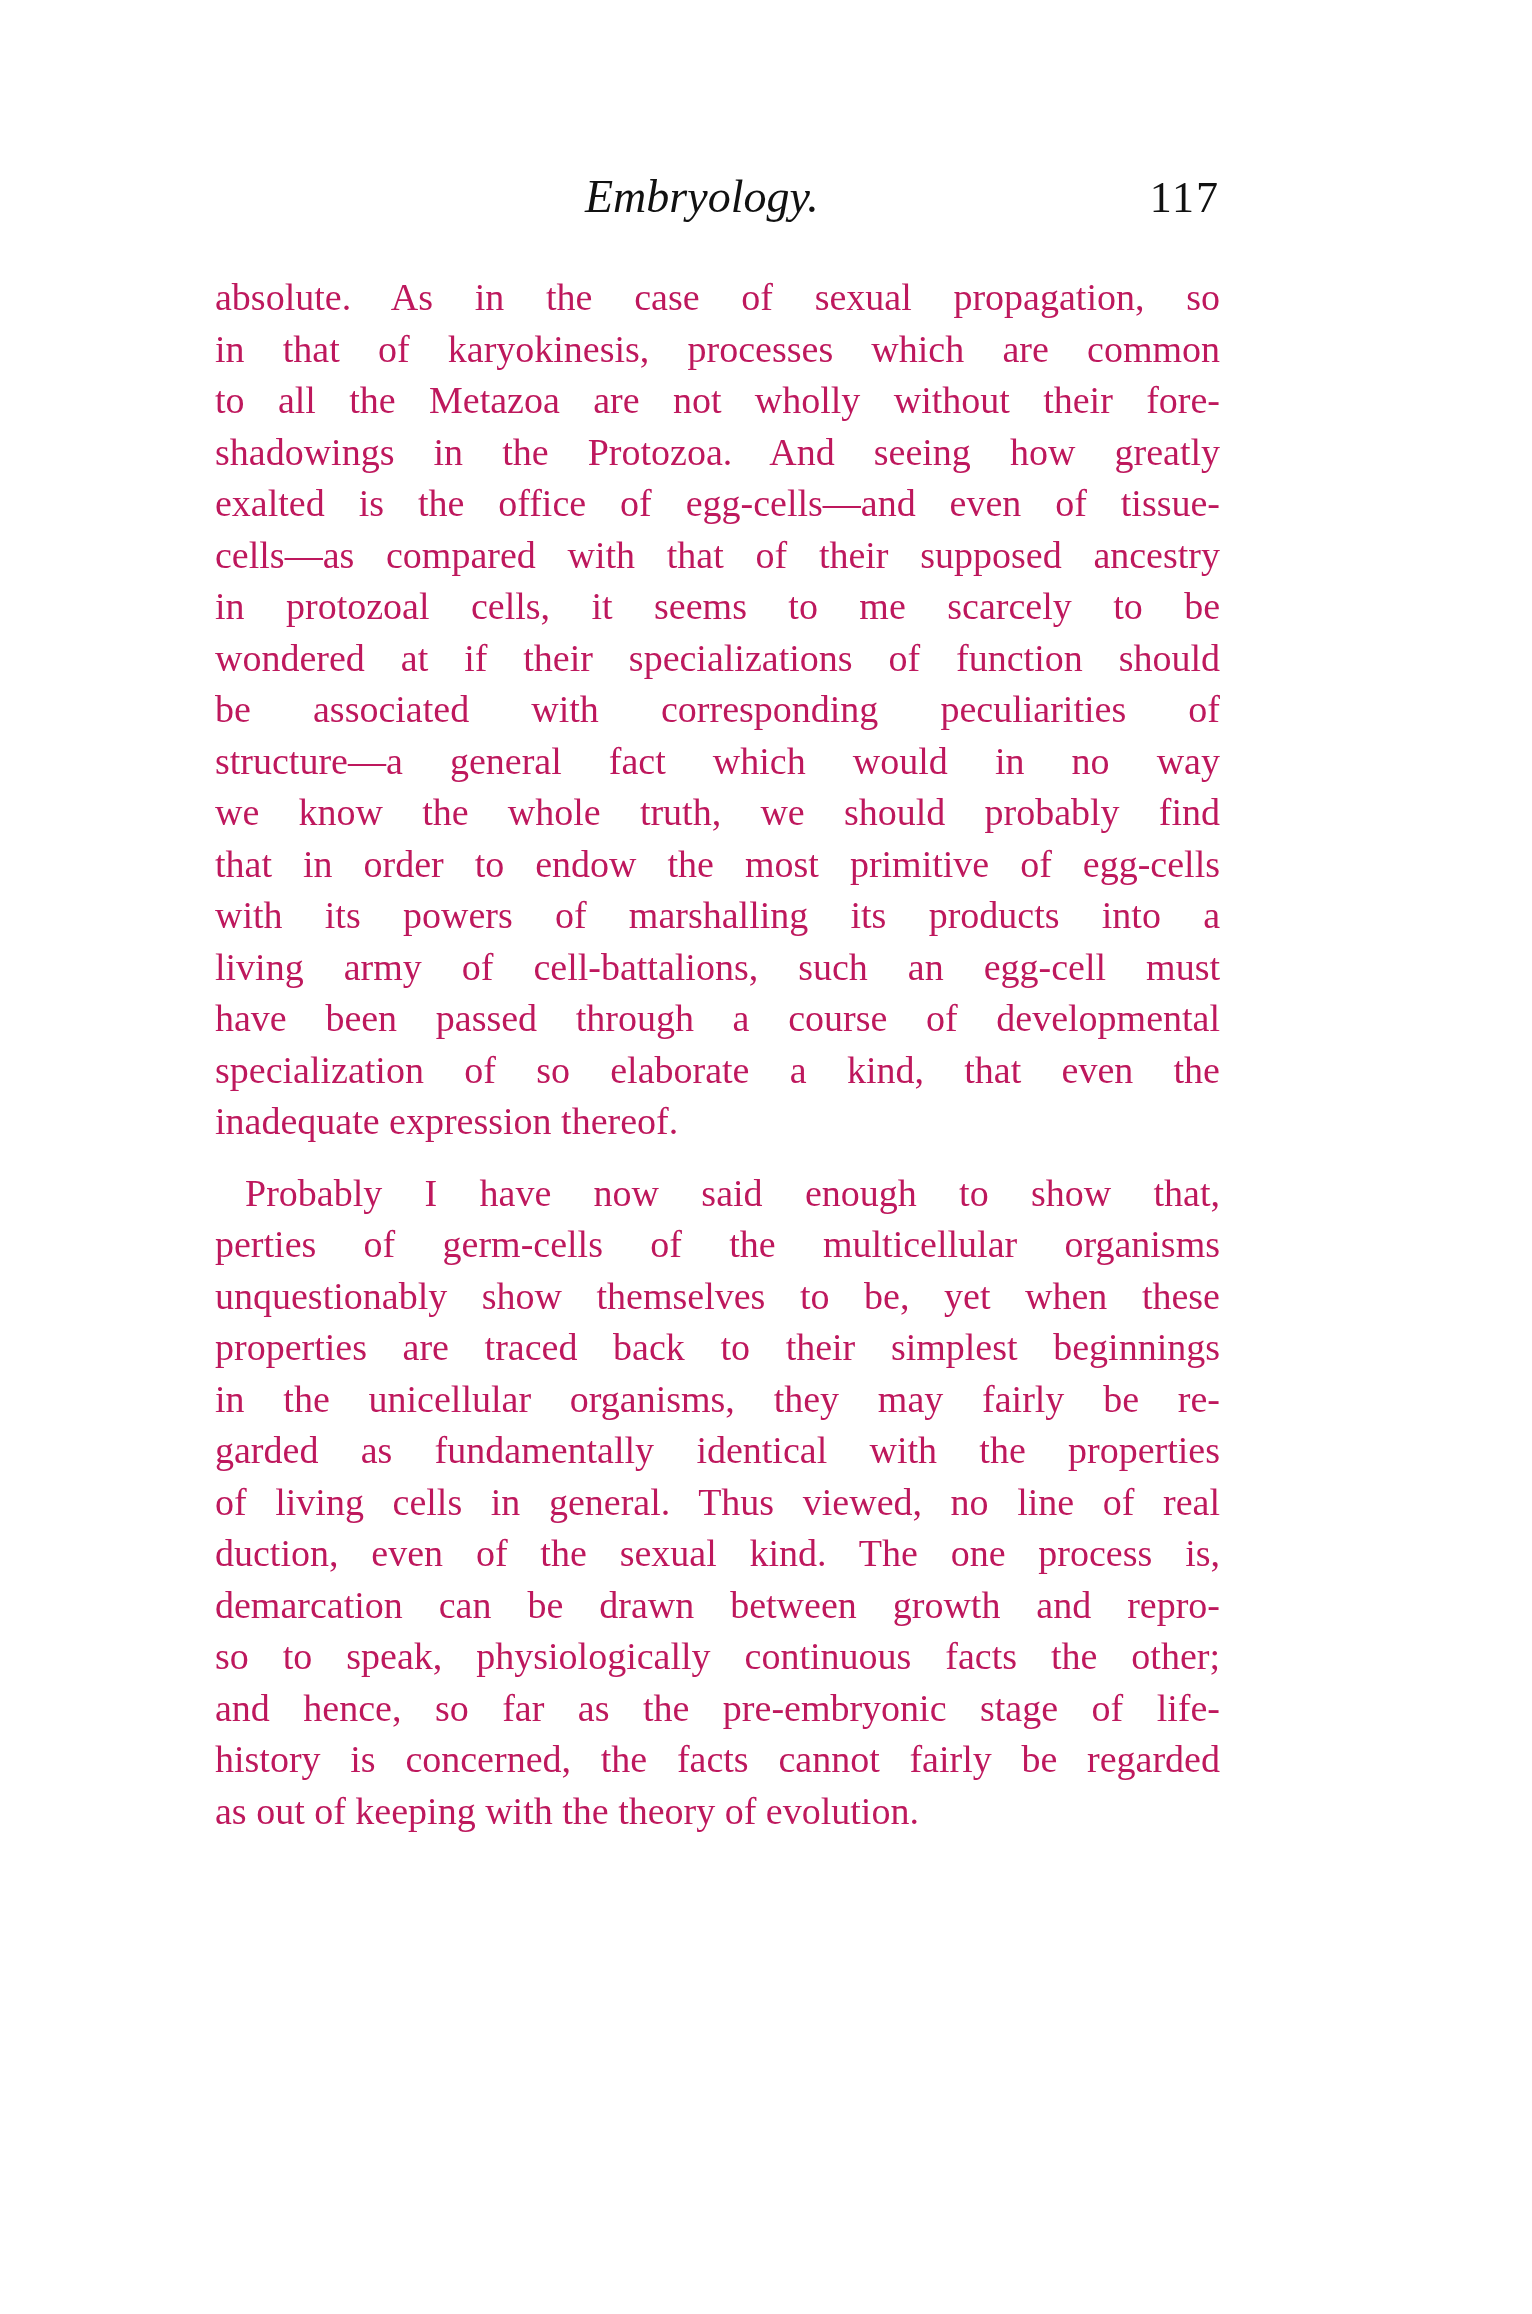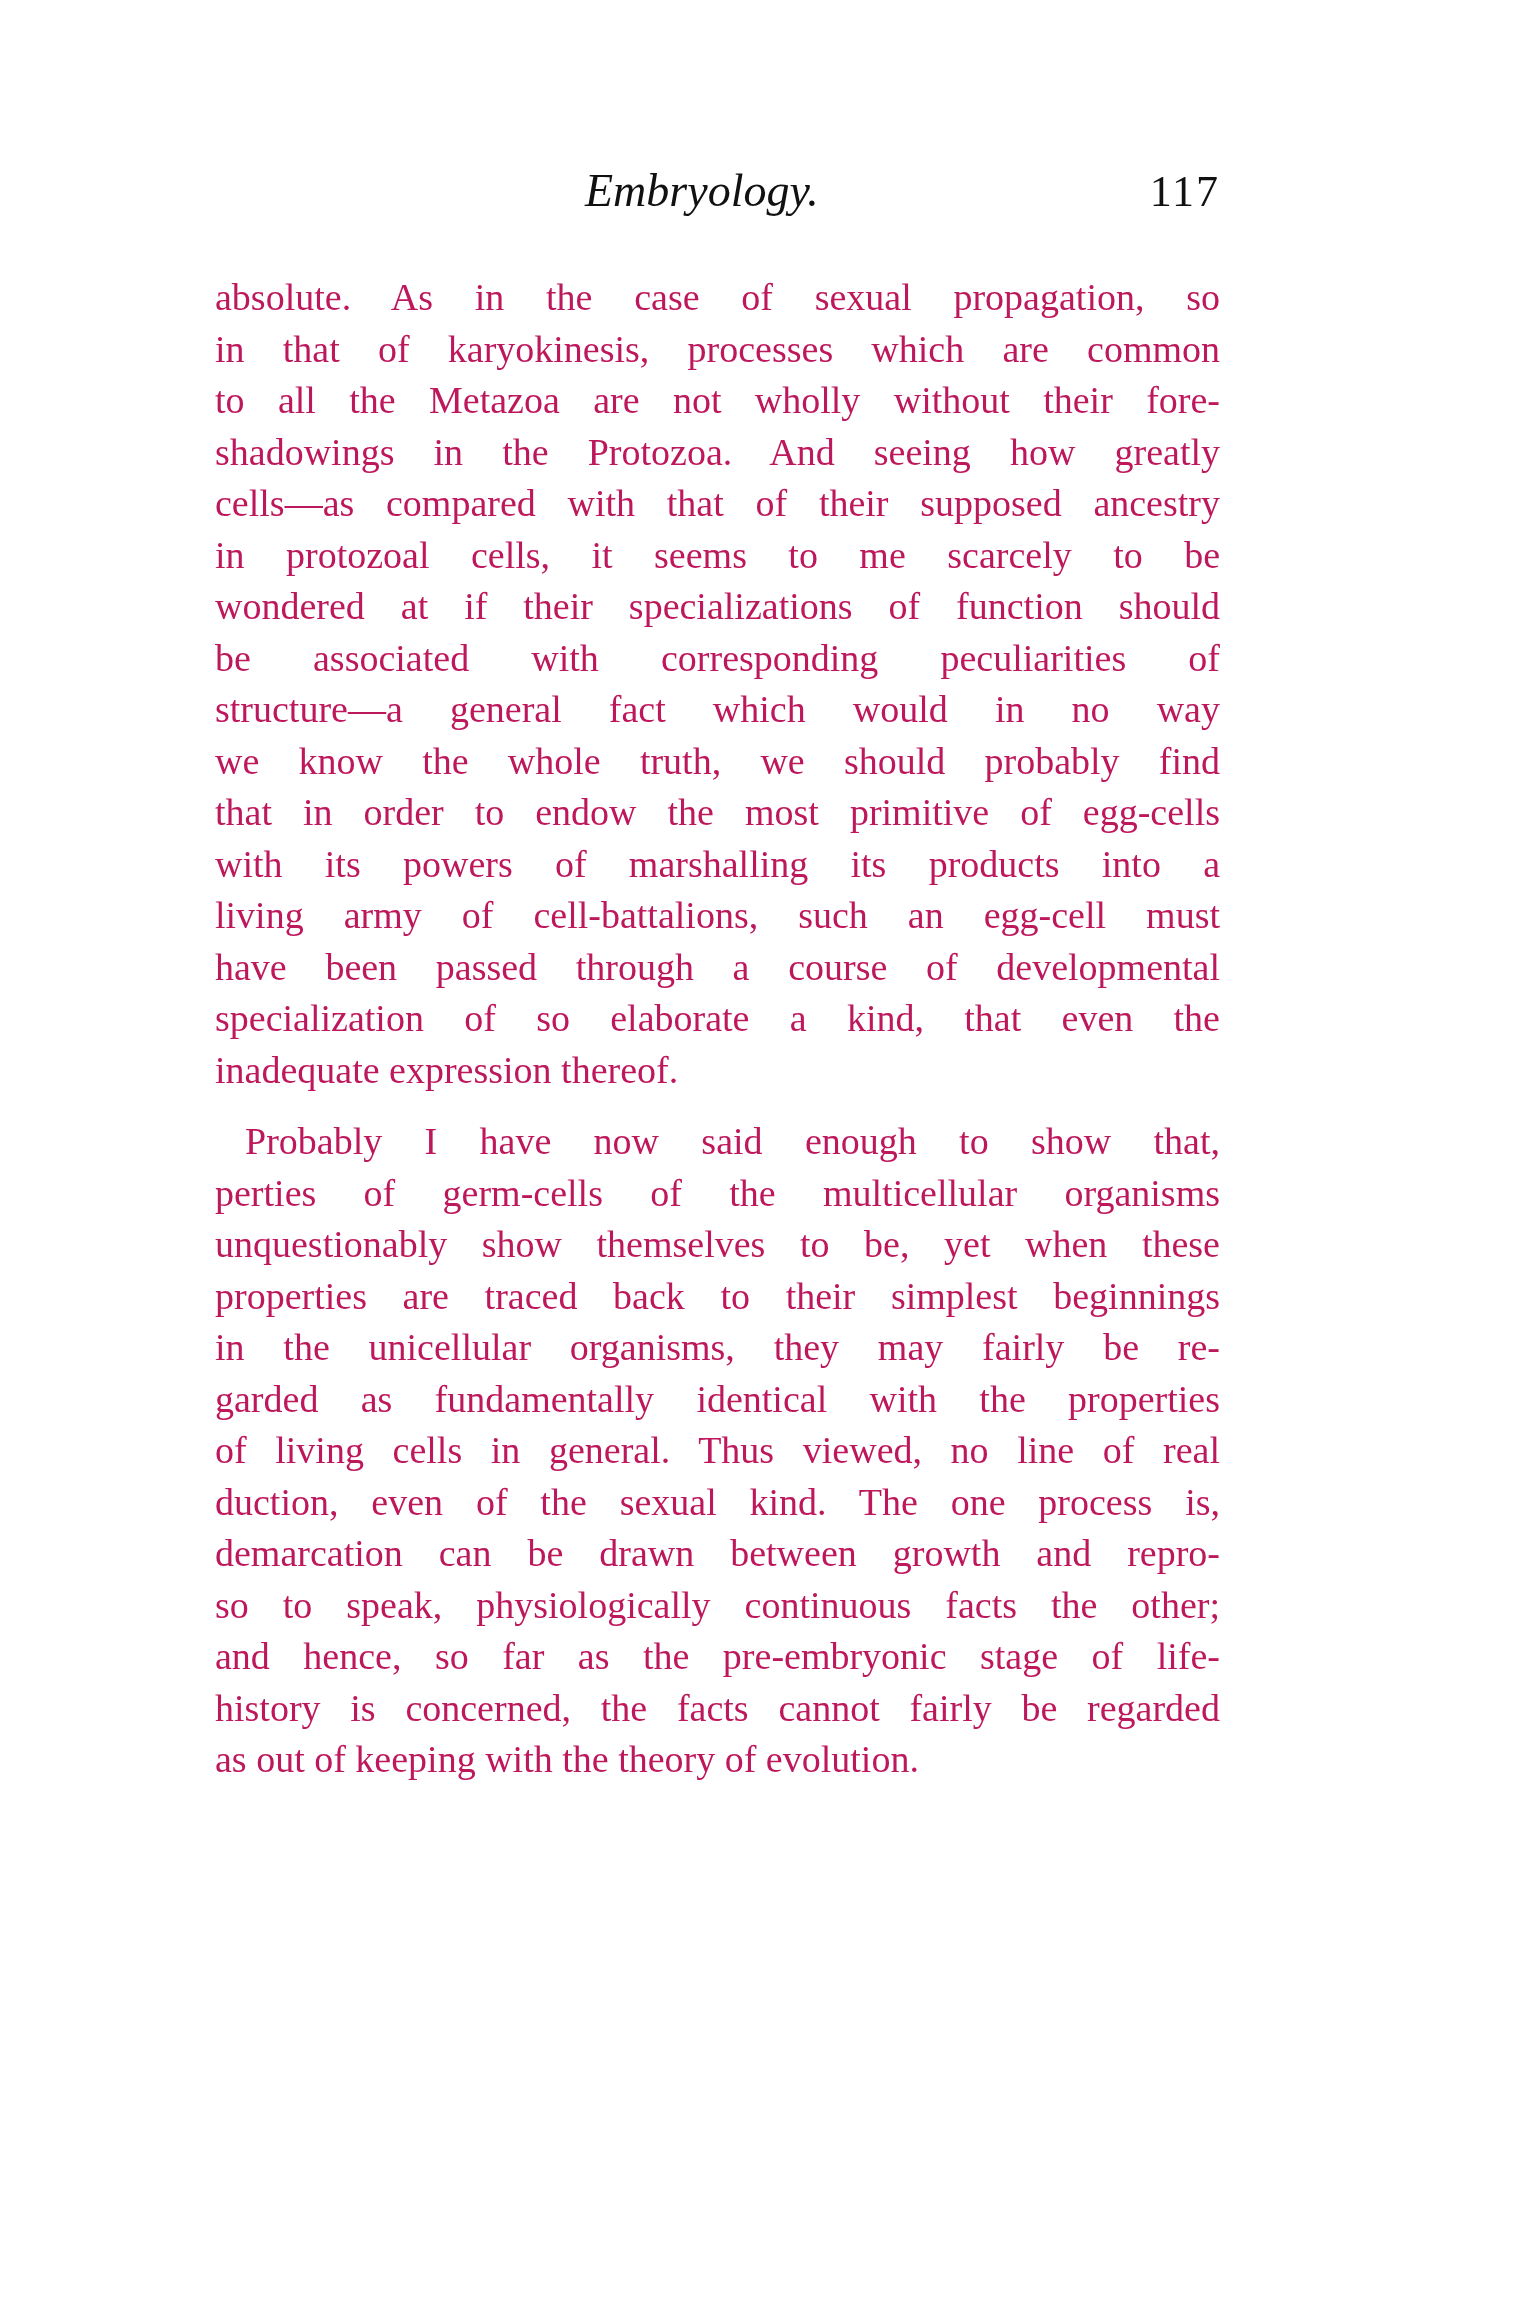--- a/index.html
+++ b/index.html
@@ -1,18 +1,18 @@
 <!DOCTYPE html>
 <html><head>
 <meta charset="utf-8">
 <style>
   html, body { margin:0; padding:0; background:#ffffff; }
   body { width:1532px; height:2314px; position:relative; overflow:hidden; }
   .page { position:absolute; left:0; top:0; width:1532px; height:2314px; background:#ffffff; }
-  .running-head { position:absolute; top:164px; left:215px; width:1005px; height:70px; }
+  .running-head { position:absolute; top:170px; left:215px; width:1005px; height:70px; }
   .head-title {
     position:absolute; left:370px; top:0;
     font-family:"Liberation Serif", serif; font-style:italic;
     font-size:46px; color:#111; letter-spacing:0px;
   }
   .head-page {
     position:absolute; right:0; top:2px;
     font-family:"Liberation Serif", serif;
     font-size:44px; color:#111; letter-spacing:2px;
   }
@@ -33,20 +33,21 @@
     <span class="head-title">Embryology.</span>
     <span class="head-page">117</span>
   </div>
 
   <div class="body-text">
     <div>
       <span class="line">absolute.  As in the case of sexual propagation, so</span>
       <span class="line">in that of karyokinesis, processes which are common</span>
       <span class="line">to all the Metazoa are not wholly without their fore-</span>
       <span class="line">shadowings in the Protozoa.  And seeing how greatly</span>
+      <span class="line">exalted is the office of egg-cells—and even of tissue-</span>
       <span class="line">cells—as compared with that of their supposed ancestry</span>
       <span class="line">in protozoal cells, it seems to me scarcely to be</span>
       <span class="line">wondered at if their specializations of function should</span>
       <span class="line">be associated with corresponding peculiarities of</span>
       <span class="line">structure—a general fact which would in no way</span>
       <span class="line">we know the whole truth, we should probably find</span>
       <span class="line">that in order to endow the most primitive of egg-cells</span>
       <span class="line">with its powers of marshalling its products into a</span>
       <span class="line">living army of cell-battalions, such an egg-cell must</span>
       <span class="line">have been passed through a course of developmental</span>

